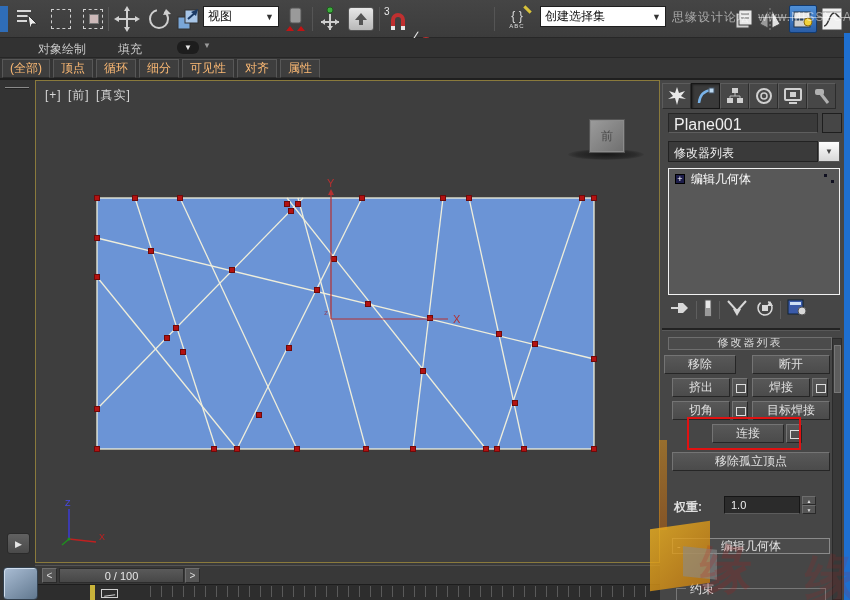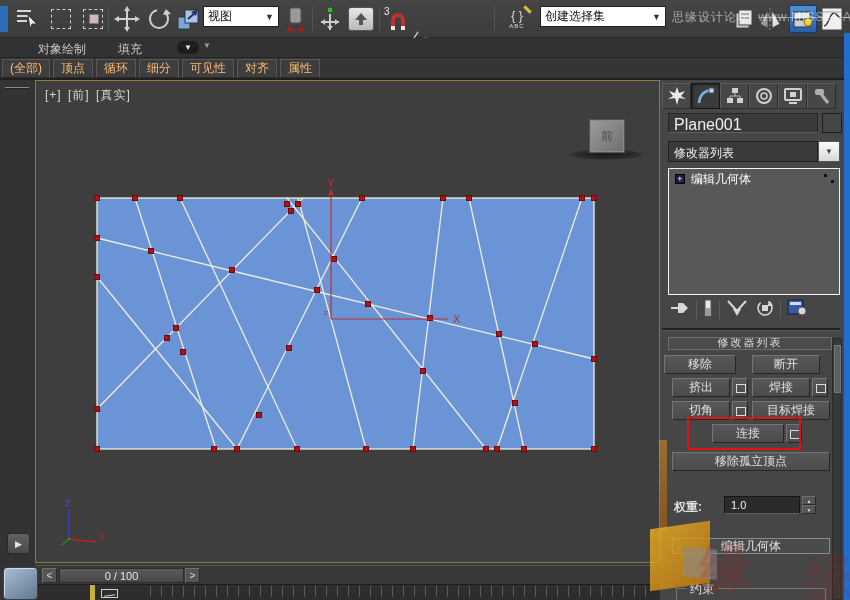--- a/index.html
+++ b/index.html
@@ -601,21 +601,21 @@
             <rect x="3" y="3" width="11" height="3" fill="#cfe0f5"></rect>
             <circle cx="15" cy="12" r="4" fill="#d8d8d8" stroke="#555"></circle>
           </svg>
       </div>
     </div>
 
     <div class="panel-div"></div>
     <div class="rollout-clip">修改器列表</div>
 
     <div class="pbtn" style="left:4px;top:275px;width:72px">移除</div>
-    <div class="pbtn" style="left:92px;top:275px;width:68px">断开</div>
+    <div class="pbtn" style="left:92px;top:275px;width:78px">断开</div>
 
     <div class="pbtn" style="left:12px;top:298px;width:58px">挤出</div>
     <div class="setbox" style="left:72px;top:298px"></div>
     <div class="pbtn" style="left:92px;top:298px;width:58px">焊接</div>
     <div class="setbox" style="left:152px;top:298px"></div>
 
     <div class="pbtn" style="left:12px;top:321px;width:58px">切角</div>
     <div class="setbox" style="left:72px;top:321px"></div>
     <div class="pbtn" style="left:92px;top:321px;width:78px">目标焊接</div>
 

